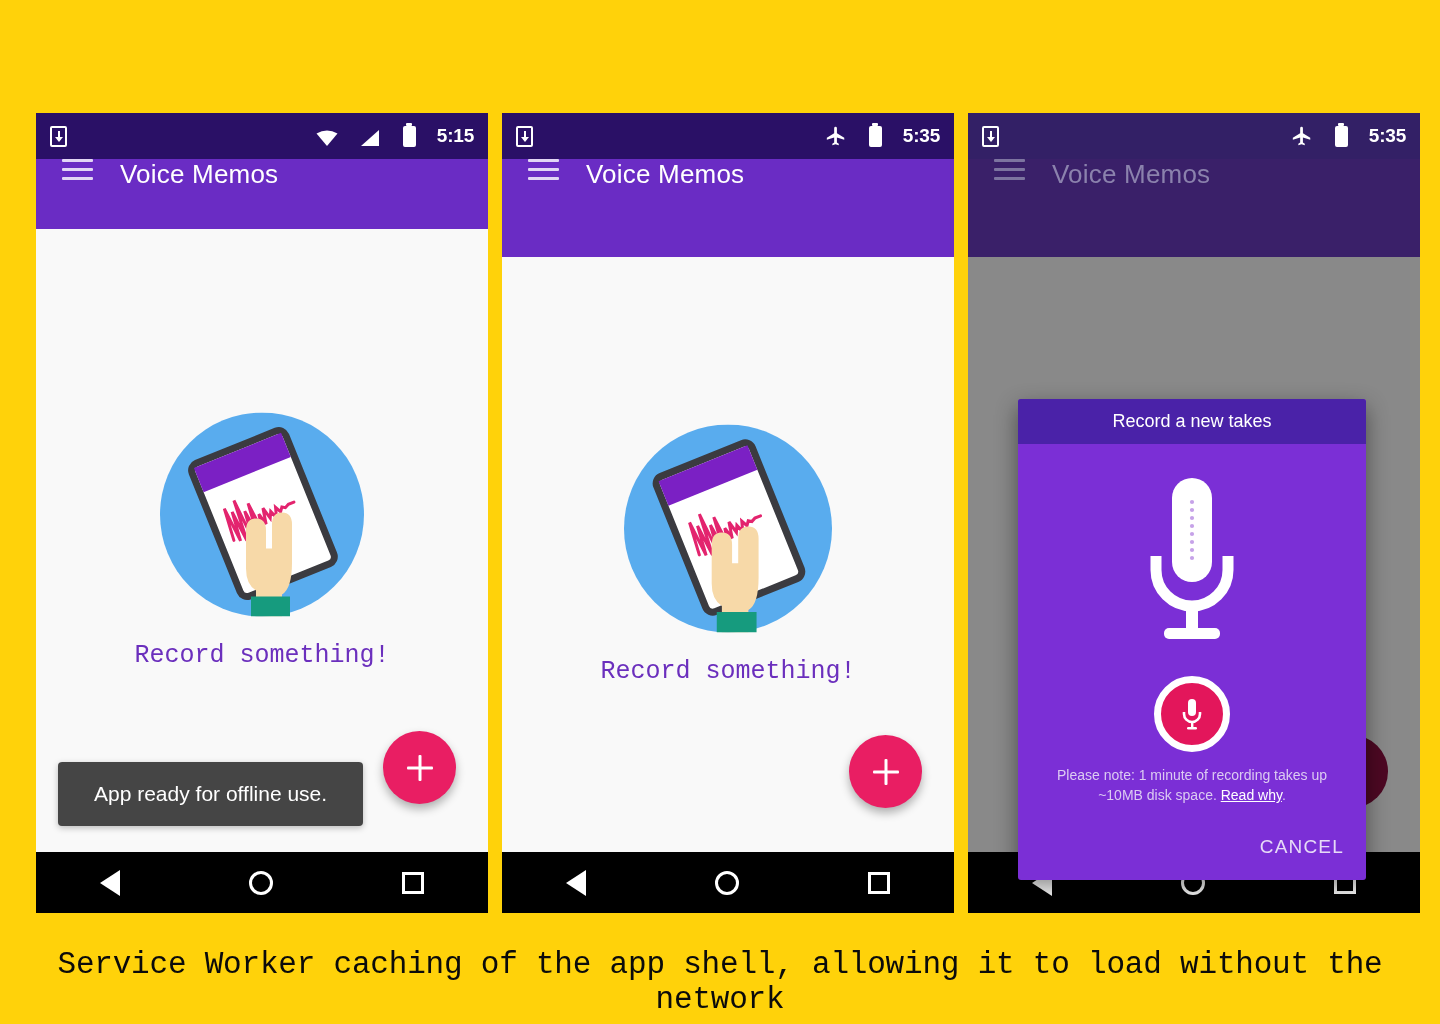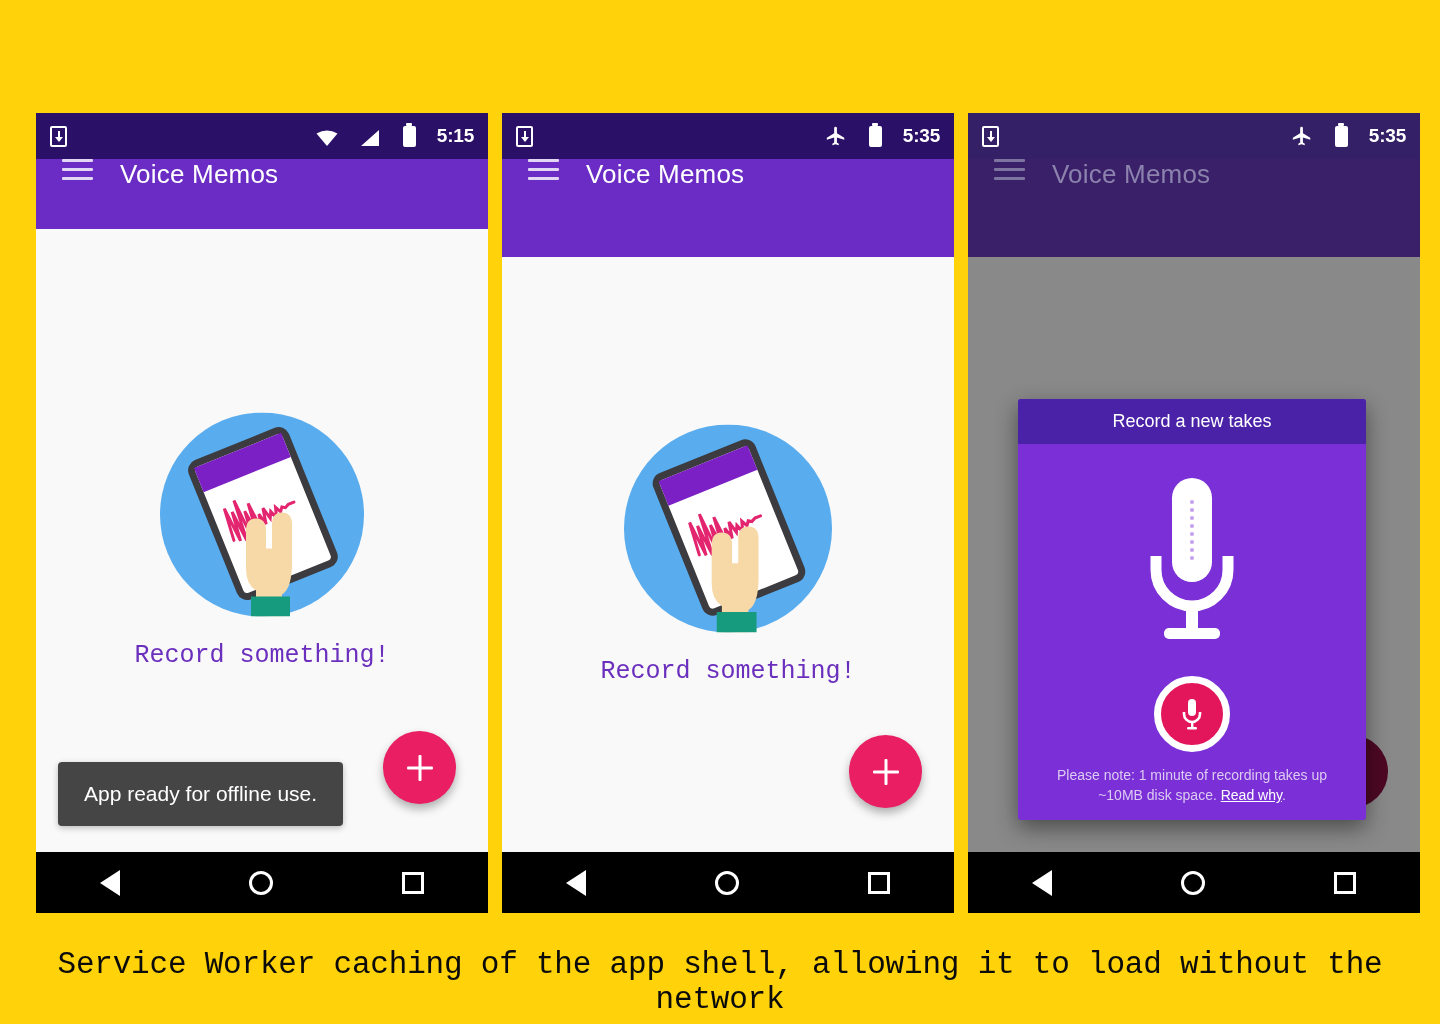--- a/index.html
+++ b/index.html
@@ -240,21 +240,21 @@
   .fab .plus::before { left: 50%; top: 0; width: 3px; height: 26px; transform: translateX(-50%); }
   .fab .plus::after { top: 50%; left: 0; height: 3px; width: 26px; transform: translateY(-50%); }
 
   
   .toast {
     position: absolute;
     left: 22px;
     bottom: 26px;
     background: #454545;
     border-radius: 4px;
-    padding: 20px 26px;
+    padding: 20px 36px;
     color: #ffffff;
     font-size: 21px;
     box-shadow: 0 2px 6px rgba(0,0,0,0.25);
   }
 
   
   .navbar {
     height: 61px;
     background: #000000;
     display: flex;
@@ -547,20 +547,23 @@
                 <rect x="10" y="24" width="2.4" height="6" fill="#ffffff"></rect>
                 <rect x="6" y="29" width="10" height="2.4" rx="1.2" fill="#ffffff"></rect>
               </svg>
             </div>
 
             <div class="dialog-note">
               <span>Please note: 1 minute of recording takes up</span><br>
               <span>~10MB disk space. </span><a href="#">Read why</a><span>.</span>
             </div>
           </div>
+          <div class="dialog-actions">
+            <button class="cancel-btn">CANCEL</button>
+          </div>
         </div>
       </div>
 
       <div class="navbar">
         <span class="nav-back"></span>
         <span class="nav-home"></span>
         <span class="nav-recent"></span>
       </div>
     </div>
   </div>

